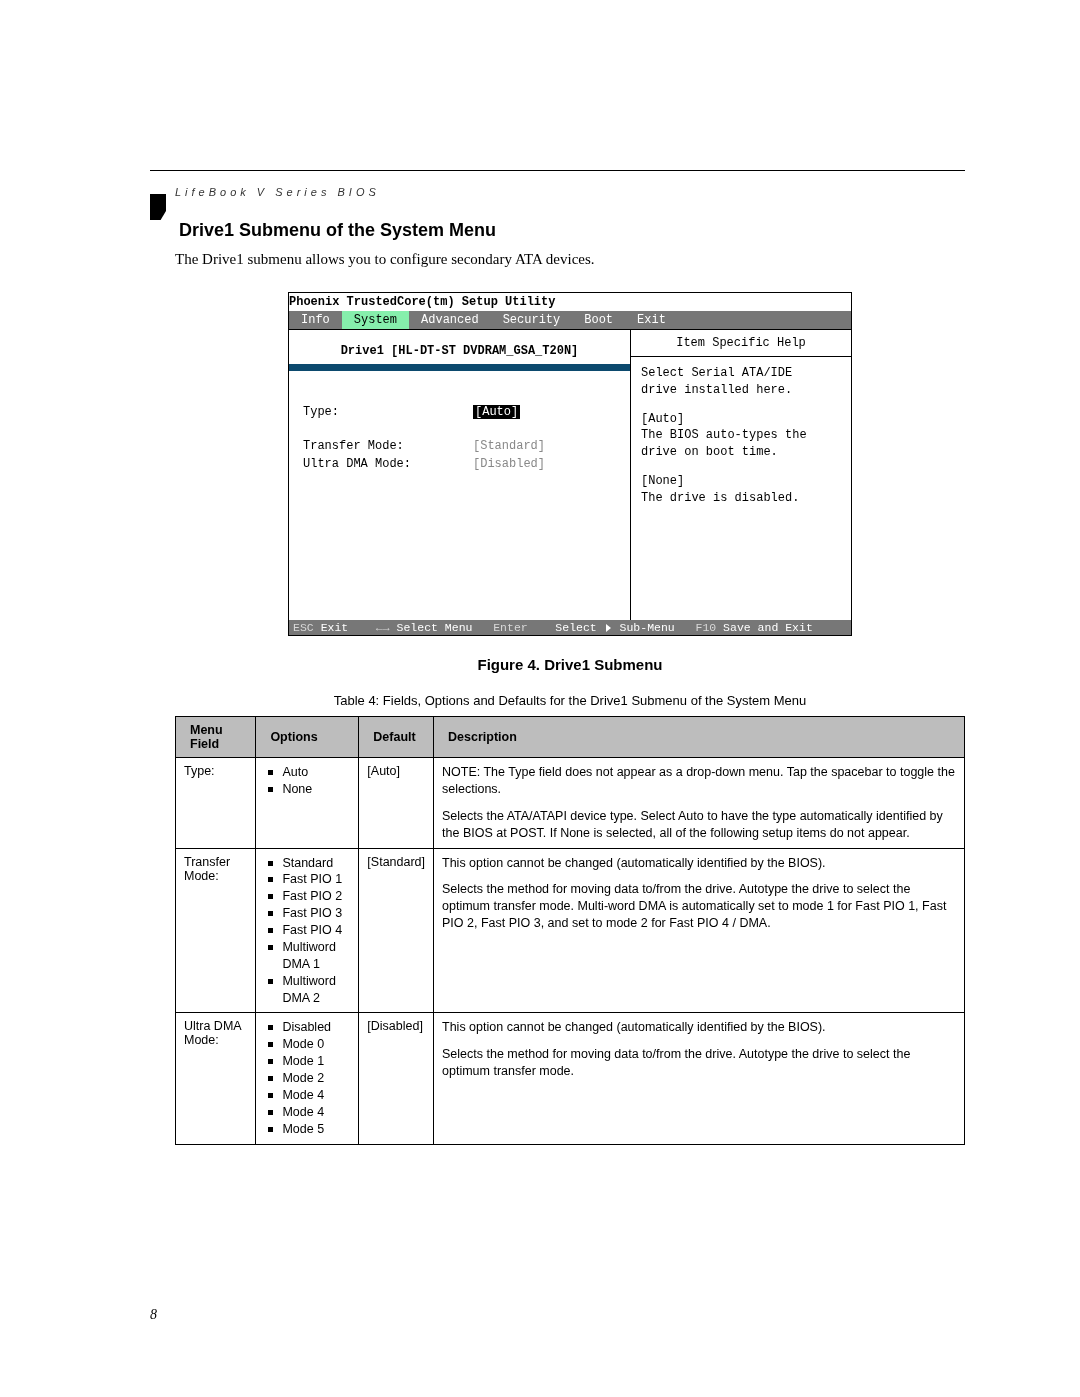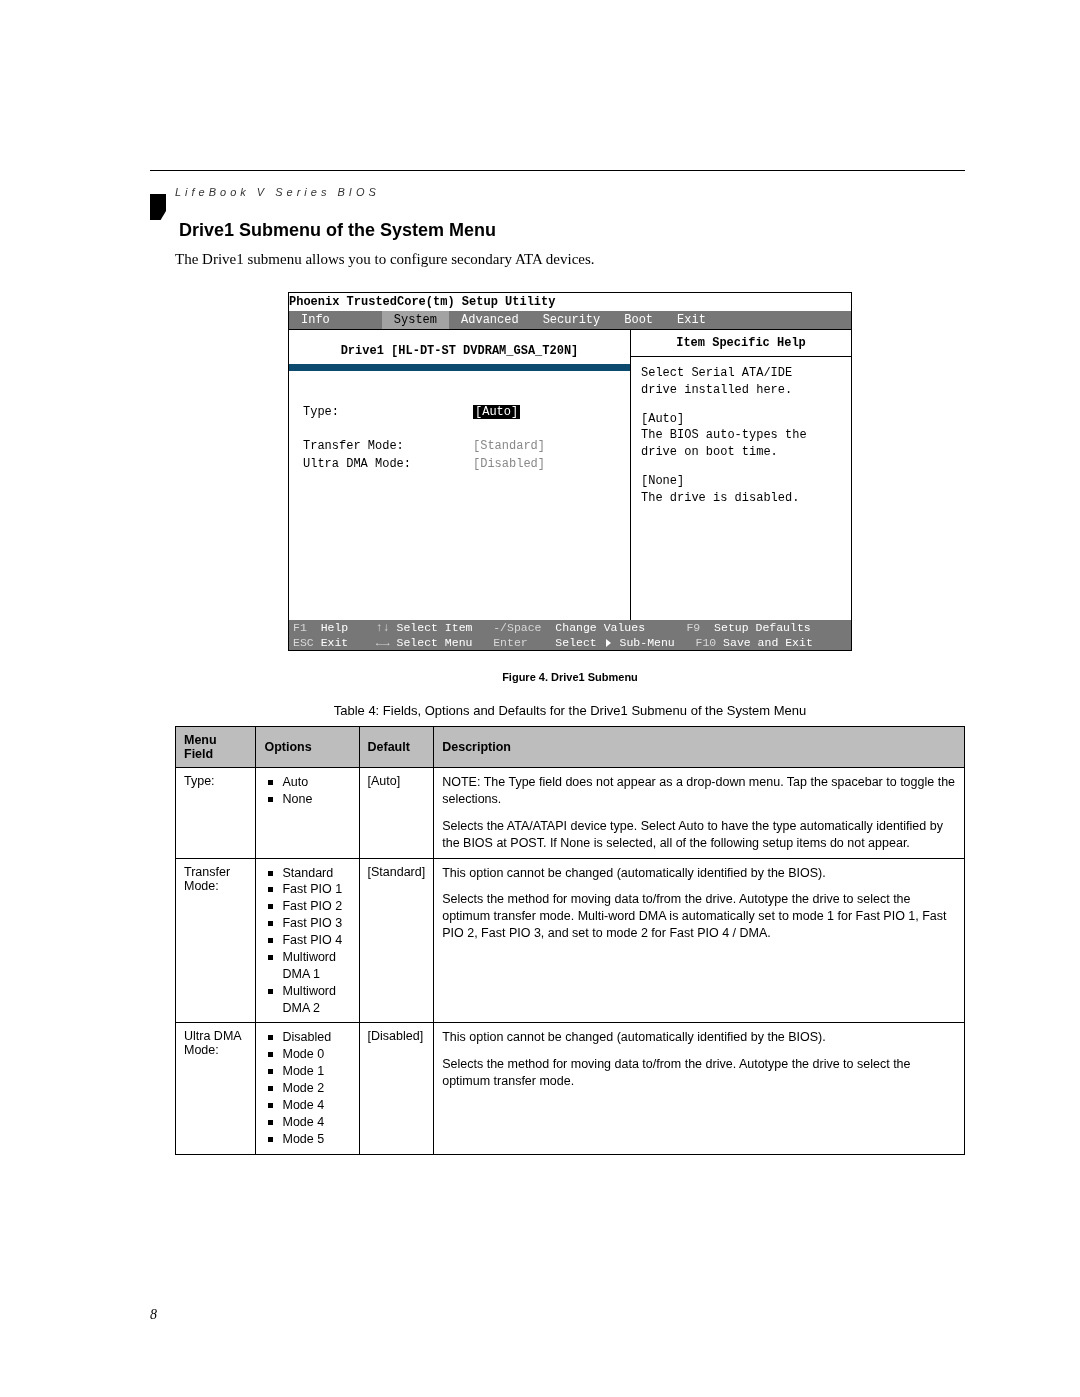--- a/index.html
+++ b/index.html
@@ -79,23 +79,22 @@
   }
   .bios .tab-bar {
     display: flex;
     background: #777;
     color: #fff;
   }
   .bios .tab {
     padding: 2px 12px;
   }
   .bios .tab.active {
-    background: #a3a3a3;
+    background: #86efac;
     color: #000;
-    margin-left: 40px;
   }
   .bios .mid {
     display: flex;
     border-top: 1px solid #000;
     height: 290px;
   }
   .bios .mid-left {
     flex: 1;
     border-right: 1px solid #000;
     position: relative;
@@ -109,21 +108,21 @@
     padding: 14px 0 6px 0;
     border-bottom: 7px solid #0c4a6e;
     font-weight: bold;
   }
   .bios .mid-right .help-title {
     text-align: center;
     padding: 0 0 6px 0;
     border-bottom: 1px solid #000;
     margin: -6px -10px 8px -10px;
     padding-top: 6px;
-    font-weight: bold;
+    font-weight: normal;
   }
   .bios .fields {
     padding: 34px 14px 0 14px;
   }
   .bios .frow {
     display: flex;
     margin-bottom: 4px;
   }
   .bios .frow .label { width: 170px; }
   .bios .frow .value { }
@@ -152,40 +151,40 @@
     width: 0; height: 0;
     border-left: 5px solid #fff;
     border-top: 4px solid transparent;
     border-bottom: 4px solid transparent;
     vertical-align: middle;
     margin: 0 2px;
   }
   
   .fig-cap {
     text-align: center;
-    font-size: 11px;
+    font-size: 15px;
     font-weight: bold;
     margin: 10px 0 20px 0;
   }
   .table-cap {
     text-align: center;
     font-size: 13px;
     font-weight: normal;
     margin: 0 0 8px 0;
   }
   
   table.fields-table {
     width: 100%;
     border-collapse: collapse;
     font-size: 12.5px;
   }
   table.fields-table th {
     background: #bdbdbd;
     text-align: left;
-    padding: 6px 8px;
+    padding: 6px 14px;
     border: 1px solid #000;
     font-weight: bold;
   }
   table.fields-table td {
     border: 1px solid #000;
     padding: 6px 8px;
     vertical-align: top;
   }
   table.fields-table td ul {
     margin: 0;
@@ -268,26 +267,20 @@
             <div>The BIOS auto-types the</div>
             <div>drive on boot time.</div>
             <div class="help-gap"></div>
             <div>[None]</div>
             <div>The drive is disabled.</div>
           </div>
       </div>
     </div>
     <div class="footer">
       <div class="footer-row">
-        <span class="cell"><span class="hk">F1</span>  <span>Help</span>    </span>
-        <span class="cell"><span class="hk">↑↓</span> <span>Select Item</span>   </span>
-        <span class="cell"><span class="hk">-/Space</span>  <span>Change Values</span>      </span>
-        <span class="cell"><span class="hk">F9</span>  <span>Setup Defaults</span></span>
-      </div>
-      <div class="footer-row">
         <span class="cell"><span class="hk">ESC</span> <span>Exit</span>    </span>
         <span class="cell"><span class="hk">←→</span> <span>Select Menu</span>   </span>
         <span class="cell"><span class="hk">Enter</span>    <span>Select <span class="tri"></span> Sub-Menu</span>   </span>
         <span class="cell"><span class="hk">F10</span> <span>Save and Exit</span></span>
       </div>
     </div>
   </div>
 
   <div class="fig-cap">Figure 4.  Drive1 Submenu</div>
   <div class="table-cap">Table 4: Fields, Options and Defaults for the Drive1 Submenu of the System Menu</div>

